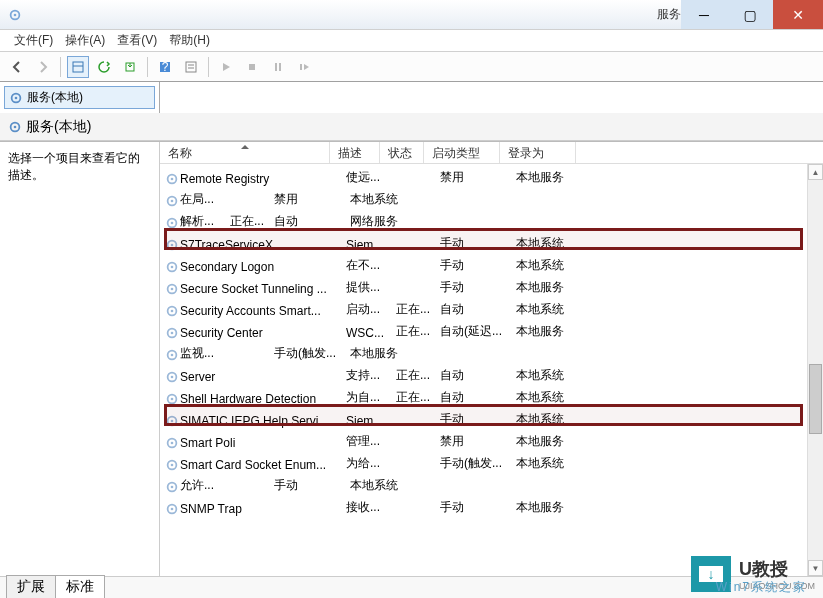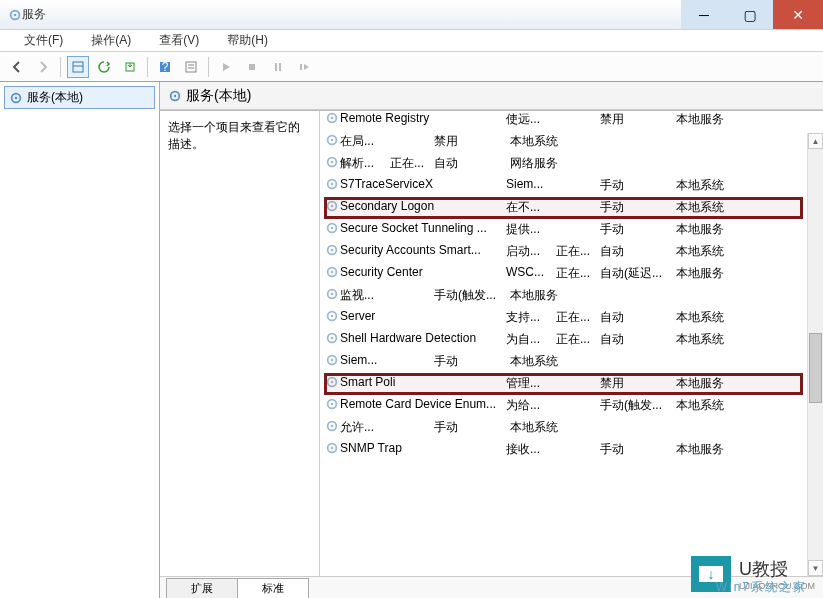--- a/index.html
+++ b/index.html
@@ -1,60 +1,60 @@
 <!DOCTYPE html>
 <html><head>
 <meta charset="utf-8">
 <style>
 *{box-sizing:border-box;margin:0;padding:0;font-family:"Microsoft YaHei","Segoe UI",sans-serif;font-size:12px}
 body{background:#fff;width:823px;height:598px;overflow:hidden;position:relative}
 .titlebar{height:30px;background:linear-gradient(#fff,#e8eef5);display:flex;align-items:center;padding-left:8px;border-bottom:1px solid #d0d0d0}
-.titlebar .title{flex:1;text-align:left;color:#333}
+.titlebar .title{flex:1;text-align:right;color:#333}
 .winbtns{display:flex;height:100%}
 .winbtn{width:46px;display:flex;align-items:center;justify-content:center;font-size:14px}
 .winbtn.min,.winbtn.max{background:#d5e4f3}
 .winbtn.close{background:#c94f3e;color:#fff;width:50px}
-.menubar{height:22px;display:flex;align-items:center;padding-left:24px;gap:28px;border-bottom:1px solid #d0d0d0}
+.menubar{height:22px;display:flex;align-items:center;padding-left:14px;gap:12px;border-bottom:1px solid #d0d0d0}
 .menubar span{color:#333;cursor:default}
 .toolbar{height:30px;display:flex;align-items:center;padding-left:6px;gap:4px;border-bottom:1px solid #a0a0a0;background:#fcfcfc}
 .tbtn{width:22px;height:22px;display:flex;align-items:center;justify-content:center;border:1px solid transparent}
 .tbtn svg{width:14px;height:14px}
 .tsep{width:1px;height:20px;background:#ccc;margin:0 2px}
-.main{display:flex;height:calc(598px - 30px - 22px - 30px);}
+.main{display:flex;height:calc(598px - 30px - 22px - 30px);flex-direction:column;}
 .leftpane{width:160px;border-right:1px solid #aaa;padding:4px}
 .treeitem{display:flex;align-items:center;gap:4px;padding:2px 4px;border:1px solid #7aa7d8;background:#e5f1fb}
 .gear{width:14px;height:14px;display:inline-block}
 .rightpane{flex:1;display:flex;flex-direction:column}
 .panehdr{height:28px;display:flex;align-items:center;padding-left:8px;gap:4px;background:#f4f4f4;border-bottom:1px solid #ccc}
 .panehdr .htxt{font-size:14px}
 .panebody{flex:1;display:flex;border-top:1px solid #bbb}
 .detailpane{width:160px;padding:8px;border-right:1px solid #ccc}
 .listpane{flex:1;position:relative;overflow:hidden}
 .listhdr{display:flex;height:22px;background:#fff;border-bottom:1px solid #ddd}
 .lh{padding:3px 8px;border-right:1px solid #e0e0e0;color:#333;position:relative}
 .lh.sorted::after{content:"";position:absolute;top:-1px;left:50%;transform:translateX(-50%);border:4px solid transparent;border-bottom-color:#666}
 .c-name{width:170px}
 .c-desc{width:50px}
 .c-state{width:44px}
 .c-start{width:76px}
 .c-logon{width:76px}
 .rows{}
-.row{display:flex;height:22px;align-items:flex-start;padding-left:4px}
+.row{display:flex;height:22px;align-items:flex-end;padding-left:4px}
 .row .ic{width:16px;display:flex;justify-content:center}
 .row .c-name{width:166px;overflow:hidden;white-space:nowrap}
 .row .c-desc,.row .c-state,.row .c-start,.row .c-logon{overflow:hidden;white-space:nowrap}
 .hl{position:absolute;left:4px;right:20px;height:22px;border:3px solid #7a1a1a;background:rgba(120,20,20,0.05);pointer-events:none}
 .tabs{height:22px;display:flex;align-items:end;padding-left:6px;border-top:1px solid #ccc;background:#f8f8f8}
-.tab{padding:2px 24px;border:1px solid #aaa;border-bottom:none;background:#fff;margin-right:-1px;font-size:11px}
+.tab{padding:2px 10px;border:1px solid #aaa;border-bottom:none;background:#fff;margin-right:-1px;font-size:14px}
 .tab:first-child{background:#f0f0f0}
 .scrollbar{position:absolute;right:0;top:22px;bottom:0;width:16px;background:#f0f0f0;border-left:1px solid #ddd}
 .sbtn{height:16px;display:flex;align-items:center;justify-content:center;border:1px solid #ccc;background:#fafafa;font-size:8px;color:#666}
 .sthumb{position:absolute;left:1px;right:1px;top:200px;height:70px;background:#cdcdcd;border:1px solid #aaa}
 .watermark{position:absolute;right:8px;bottom:6px;display:flex;align-items:center;gap:8px}
-.watermark .u{font-weight:normal;font-size:18px;color:#333}
+.watermark .u{font-weight:bold;font-size:18px;color:#333}
 .watermark .sub{font-size:9px;color:#888}
 .wm2{position:absolute;right:16px;bottom:2px;font-size:12px;color:#5aa0c8;letter-spacing:2px}
 .wmicon{width:40px;height:36px;background:#1d98a8;display:flex;align-items:center;justify-content:center;position:relative}
 .wmicon::before{content:"";width:24px;height:16px;background:#fff}
 .wmicon::after{content:"↓";position:absolute;color:#1d98a8;font-weight:bold;font-size:14px}
 </style>
 </head>
 <body>
 
 <div class="titlebar">
@@ -164,20 +164,27 @@
             <circle cx="8" cy="8" r="5" fill="none" stroke="#5b8fc7" stroke-width="2"></circle>
             <circle cx="8" cy="8" r="1.5" fill="#5b8fc7"></circle>
           </svg></span>
       <span class="htxt">服务(本地)</span>
     </div>
     <div class="panebody">
       <div class="detailpane">
         <span>选择一个项目来查看它的描述。</span>
       </div>
       <div class="listpane">
+        <div class="listhdr">
+          <div class="lh c-name sorted">名称</div>
+          <div class="lh c-desc">描述</div>
+          <div class="lh c-state">状态</div>
+          <div class="lh c-start">启动类型</div>
+          <div class="lh c-logon">登录为</div>
+        </div>
         <div class="rows" id="rows">
             <div class="row">
               <span class="ic">
                 <svg viewBox="0 0 16 16" width="14" height="14">
                   <circle cx="8" cy="8" r="5" fill="none" stroke="#9bb8d8" stroke-width="2"></circle>
                   <circle cx="8" cy="8" r="1.5" fill="#9bb8d8"></circle>
                 </svg>
               </span>
               <span class="c-name">Remote Registry</span>
               <span class="c-desc">使远...</span>
@@ -312,20 +319,21 @@
               <span class="c-start">自动</span>
               <span class="c-logon">本地系统</span>
             </div>
             <div class="row">
               <span class="ic">
                 <svg viewBox="0 0 16 16" width="14" height="14">
                   <circle cx="8" cy="8" r="5" fill="none" stroke="#9bb8d8" stroke-width="2"></circle>
                   <circle cx="8" cy="8" r="1.5" fill="#9bb8d8"></circle>
                 </svg>
               </span>
+              <span class="c-name">SIMATIC IEPG Help Servi...</span>
               <span class="c-desc">Siem...</span>
               <span class="c-state"></span>
               <span class="c-start">手动</span>
               <span class="c-logon">本地系统</span>
             </div>
             <div class="row">
               <span class="ic">
                 <svg viewBox="0 0 16 16" width="14" height="14">
                   <circle cx="8" cy="8" r="5" fill="none" stroke="#9bb8d8" stroke-width="2"></circle>
                   <circle cx="8" cy="8" r="1.5" fill="#9bb8d8"></circle>
@@ -337,21 +345,21 @@
               <span class="c-start">禁用</span>
               <span class="c-logon">本地服务</span>
             </div>
             <div class="row">
               <span class="ic">
                 <svg viewBox="0 0 16 16" width="14" height="14">
                   <circle cx="8" cy="8" r="5" fill="none" stroke="#9bb8d8" stroke-width="2"></circle>
                   <circle cx="8" cy="8" r="1.5" fill="#9bb8d8"></circle>
                 </svg>
               </span>
-              <span class="c-name">Remote Card Device Enum...</span>
+              <span class="c-name">Smart Card Socket Enum...</span>
               <span class="c-desc">为给...</span>
               <span class="c-state"></span>
               <span class="c-start">手动(触发...</span>
               <span class="c-logon">本地系统</span>
             </div>
             <div class="row">
               <span class="ic">
                 <svg viewBox="0 0 16 16" width="14" height="14">
                   <circle cx="8" cy="8" r="5" fill="none" stroke="#9bb8d8" stroke-width="2"></circle>
                   <circle cx="8" cy="8" r="1.5" fill="#9bb8d8"></circle>

